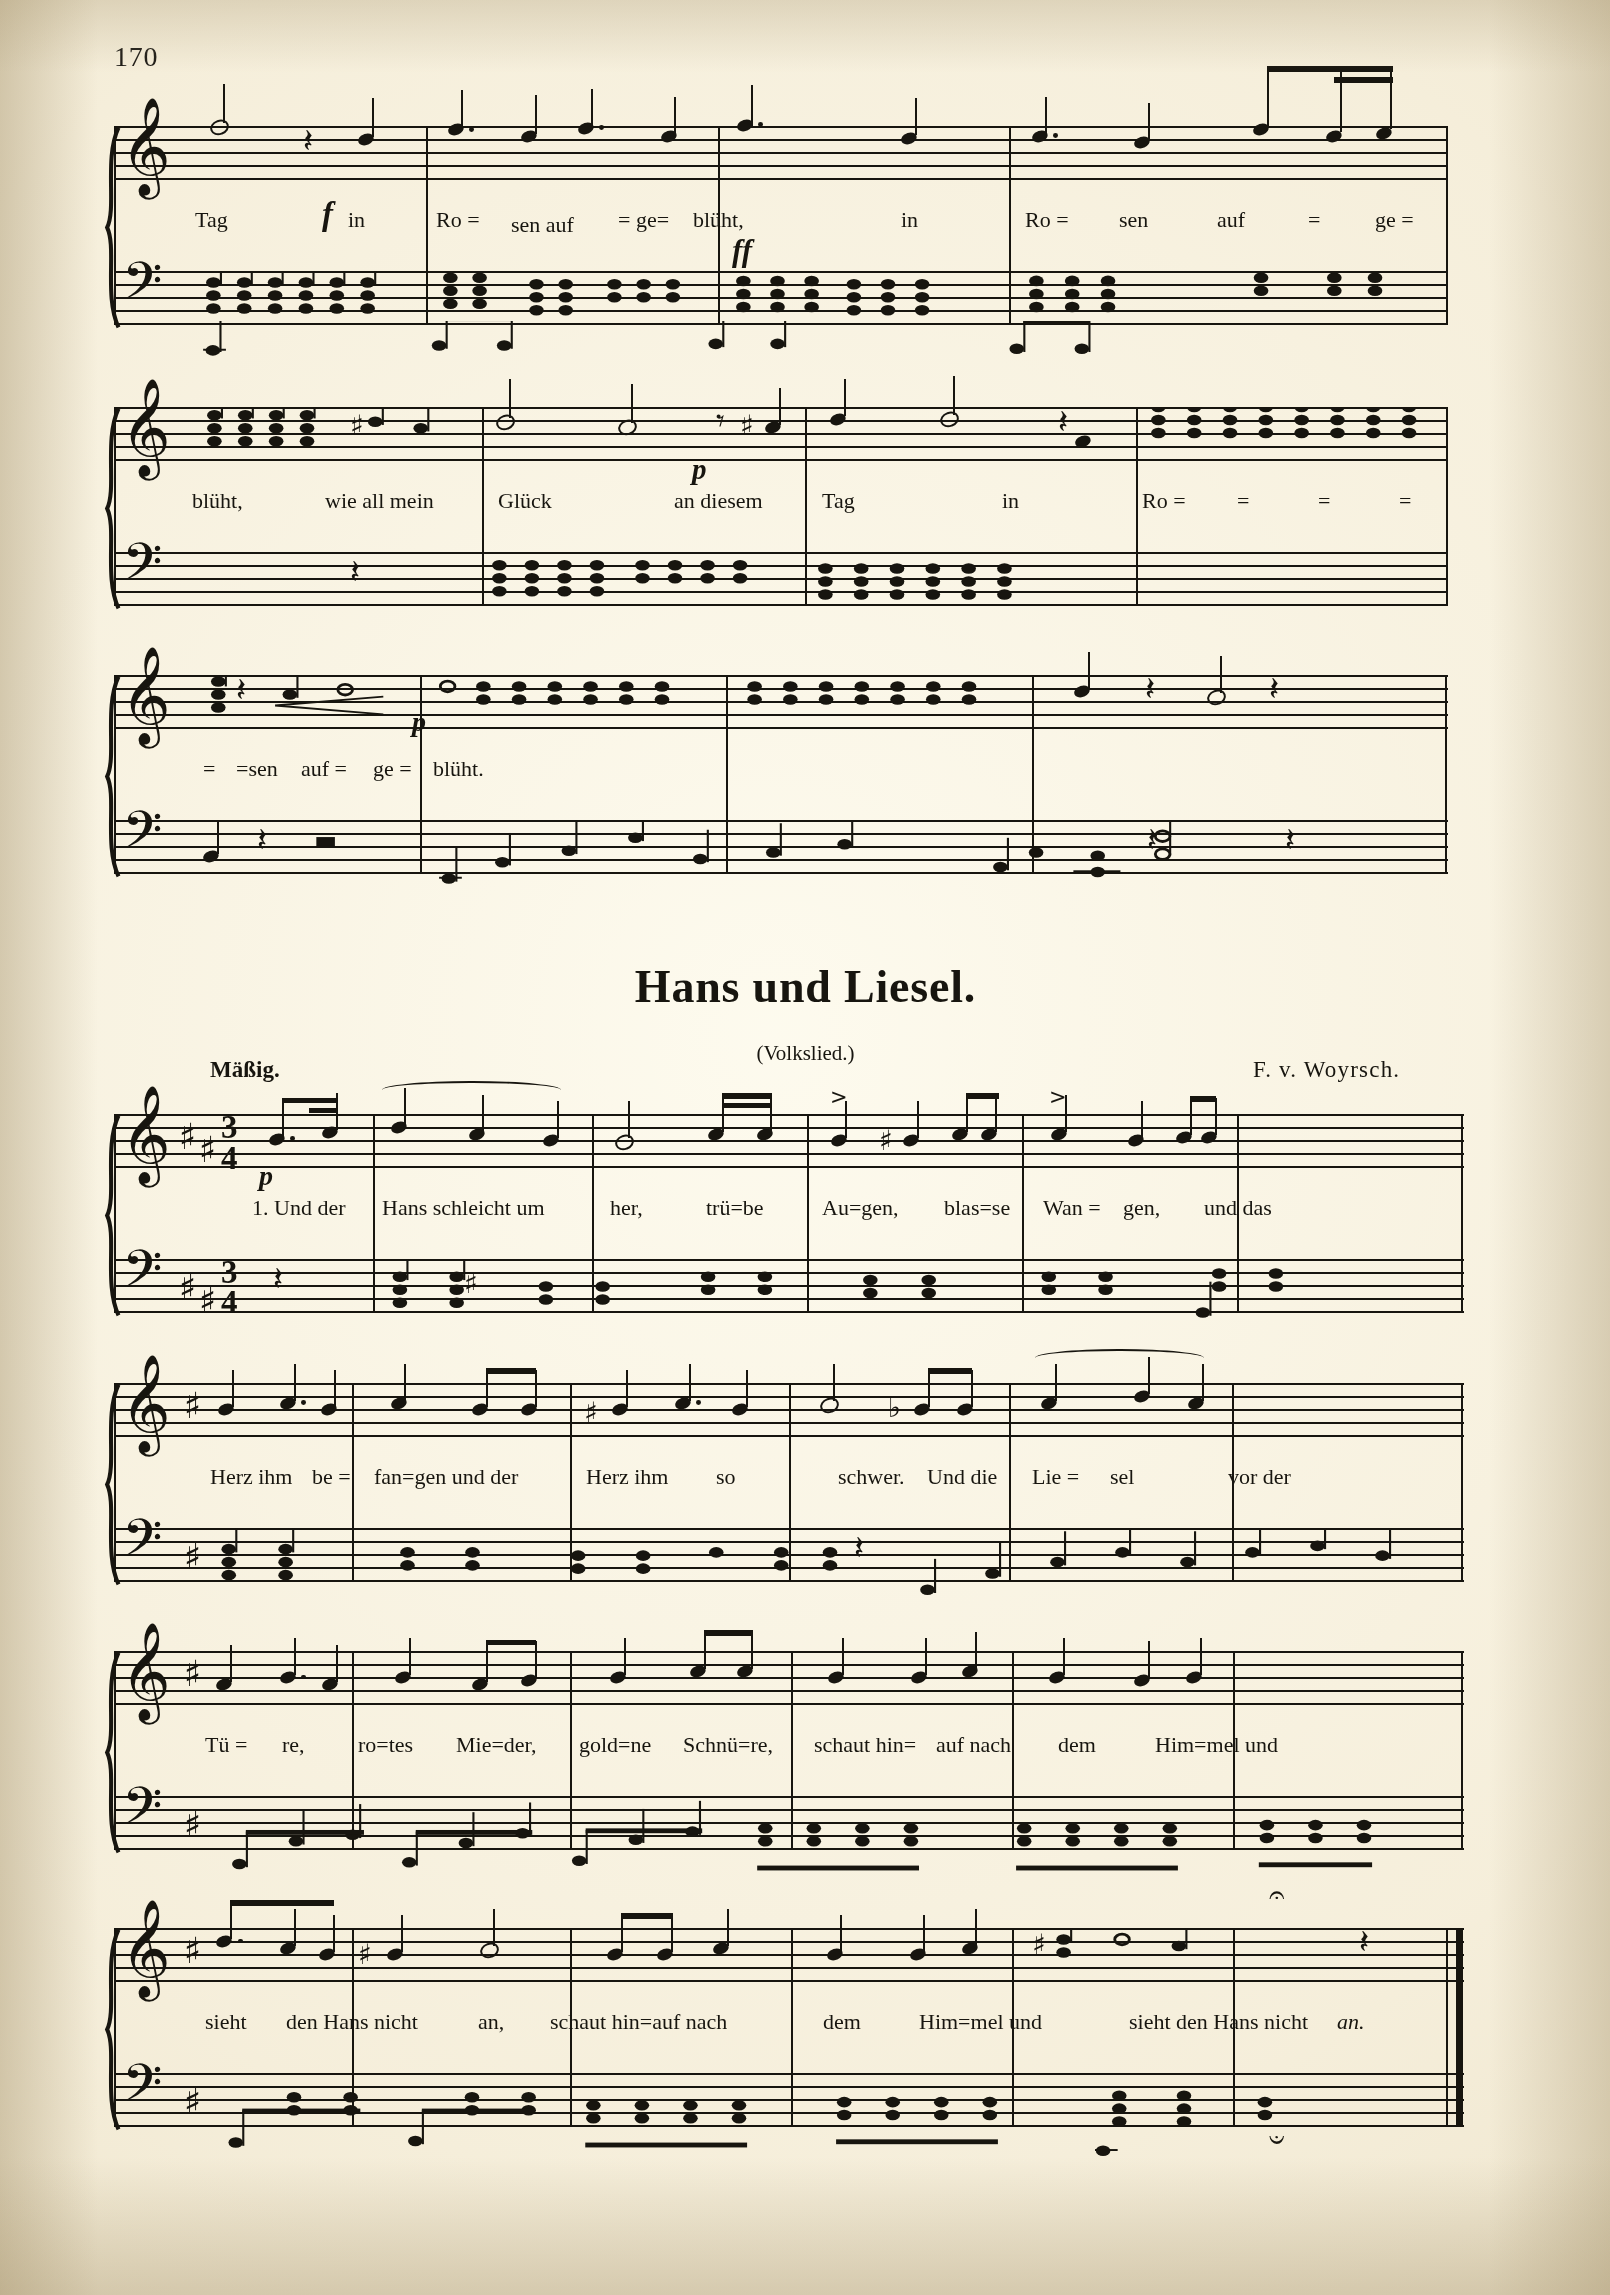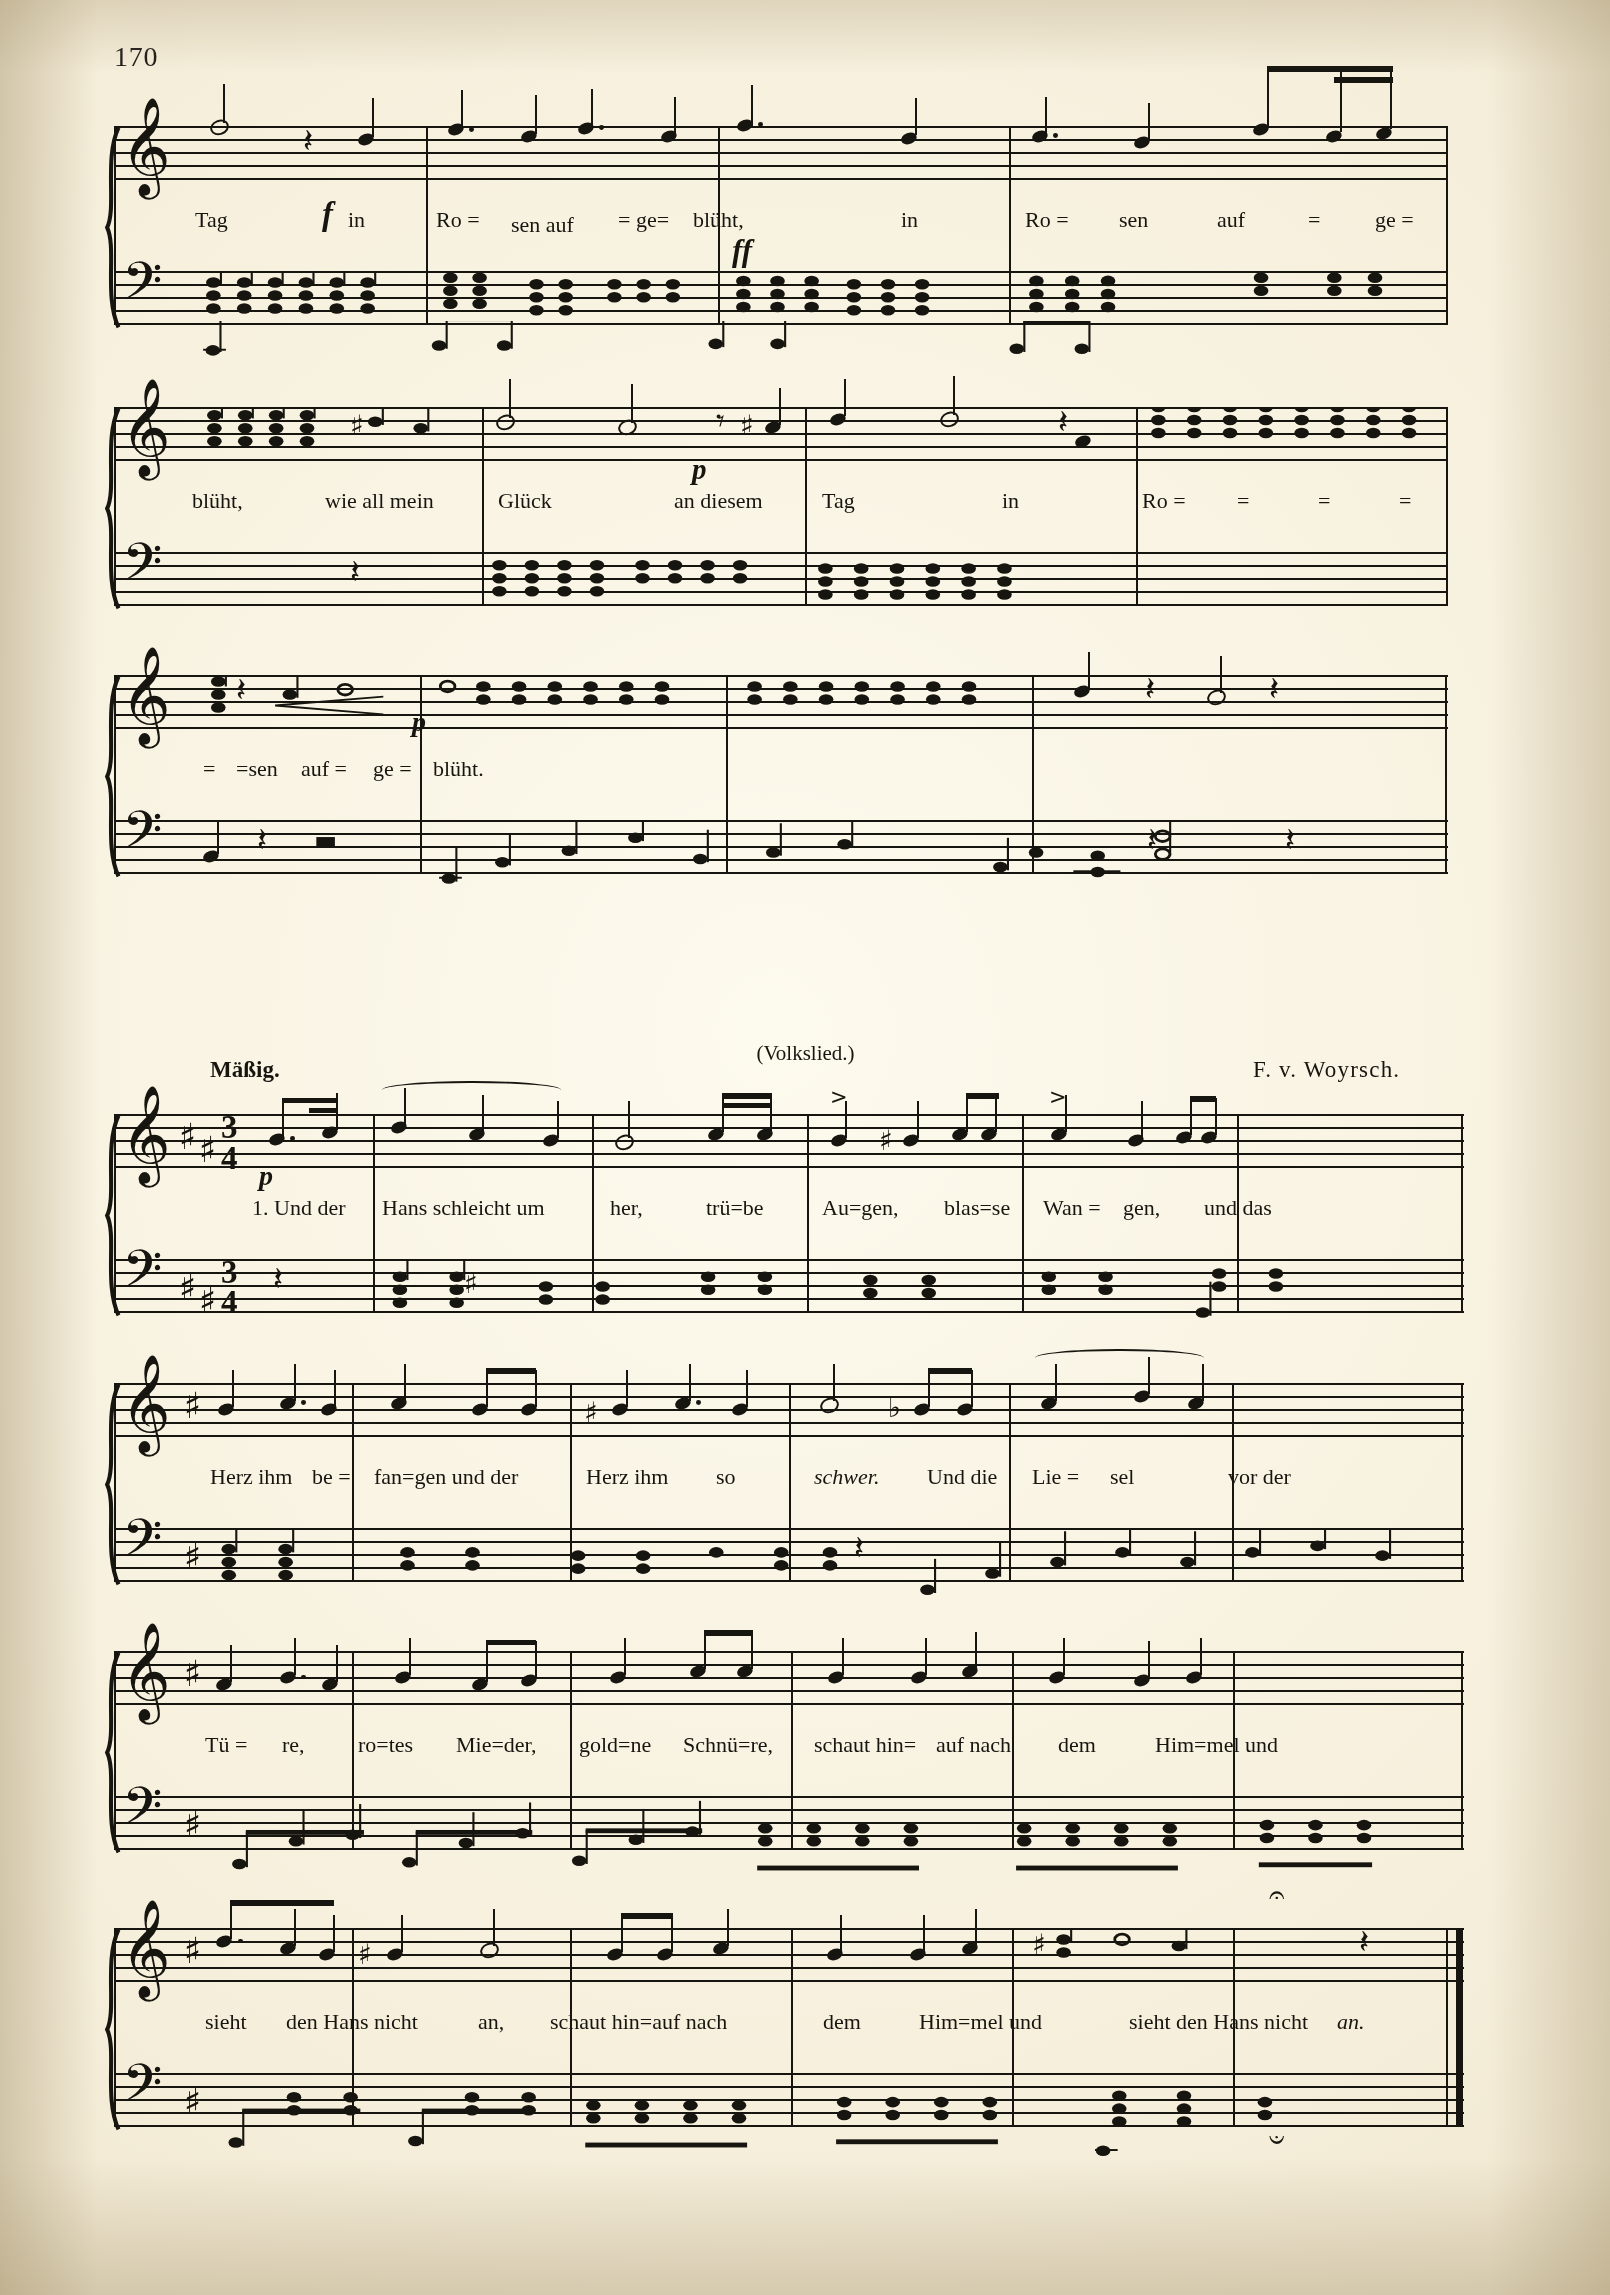--- a/index.html
+++ b/index.html
@@ -760,20 +760,21 @@
     <div class="rest" style="left:1033px; top:148px;">𝄽</div>
     <div class="rest" style="left:1171px; top:148px;">𝄽</div>
 
     <div class="lyric" style="left:89px; top:81px;">=</div>
     <div class="lyric" style="left:122px; top:81px;">=sen</div>
     <div class="lyric" style="left:187px; top:81px;">auf =</div>
     <div class="lyric" style="left:259px; top:81px;">ge =</div>
     <div class="lyric" style="left:319px; top:81px;">blüht.</div>
   </div>
 
+  <div class="song-title" style="top:960px;">Hans und Liesel.</div>
   <div class="song-sub" style="top:1041px;">(Volkslied.)</div>
   <div class="composer" style="left:1253px; top:1057px;">F. v. Woyrsch.</div>
   <div class="tempo" style="left:210px; top:1057px;">Mäßig.</div>
 
   <div class="system" style="left:114px; top:1114px; width:1350px; height:203px;">
     <div class="brace" style="left:-14.6px; top:0px;">
       <svg width="24.4" height="203" viewBox="0 0 30 250">
         <path d="M24 2 C6 40, 22 100, 10 125 C22 150, 6 210, 24 248" stroke="#17150f" stroke-width="5" fill="none"></path>
       </svg>
     </div>
@@ -1034,21 +1035,21 @@
         </g>
       </svg>
     </div>
     <div class="rest" style="left:740px; top:148px;">𝄽</div>
 
     <div class="lyric" style="left:96px; top:81px;">Herz ihm</div>
     <div class="lyric" style="left:198px; top:81px;">be =</div>
     <div class="lyric" style="left:260px; top:81px;">fan=gen und der</div>
     <div class="lyric" style="left:472px; top:81px;">Herz ihm</div>
     <div class="lyric" style="left:602px; top:81px;">so</div>
-    <div class="lyric" style="left:700px; top:81px;font-style:italic;">schwer.</div>
+    <div class="lyric" style="left:724px; top:81px;">schwer.</div>
     <div class="lyric" style="left:813px; top:81px;">Und die</div>
     <div class="lyric" style="left:918px; top:81px;font-family:Liberation Serif, serif;">Lie =</div>
     <div class="lyric" style="left:996px; top:81px;">sel</div>
     <div class="lyric" style="left:1114px; top:81px;">vor der</div>
   </div>
 
   <div class="system" style="left:114px; top:1651px; width:1350px; height:203px;">
     <div class="brace" style="left:-14.6px; top:0px;">
       <svg width="24.4" height="203" viewBox="0 0 30 250">
         <path d="M24 2 C6 40, 22 100, 10 125 C22 150, 6 210, 24 248" stroke="#17150f" stroke-width="5" fill="none"></path>

